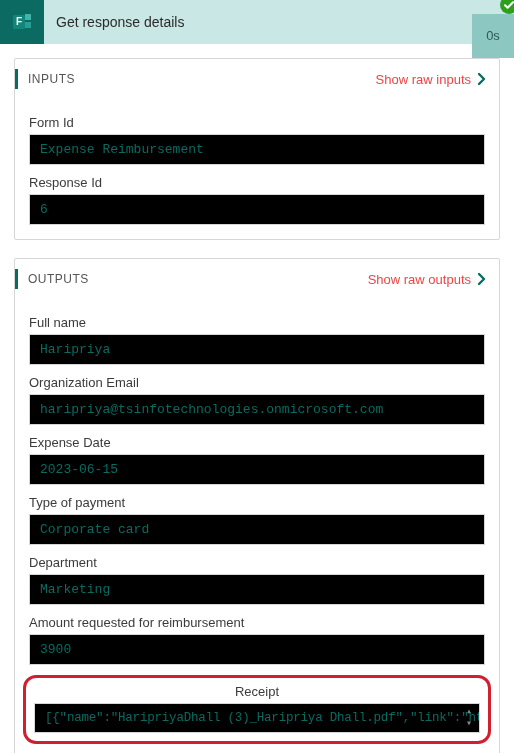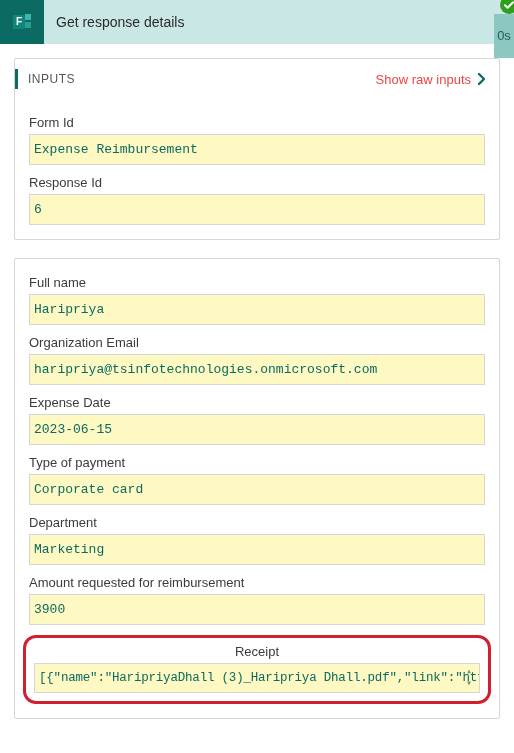--- a/index.html
+++ b/index.html
@@ -30,21 +30,21 @@
     justify-content: center;
   }
   .header-icon-box svg { display: block; }
   .header-title {
     flex: 1;
     padding-left: 12px;
     font-size: 14px;
     color: #2b2b2b;
   }
   .header-time {
-    width: 20px;
+    width: 42px;
     height: 44px;
     background: #8cc7c2;
     display: flex;
     align-items: center;
     justify-content: center;
     color: #2b5a56;
     font-size: 13px;
     margin-top: 27px;
   }
   .success-badge {
@@ -112,25 +112,25 @@
     margin-top: 10px;
   }
   .field-label {
     font-size: 13px;
     color: #3b3b3b;
     margin-bottom: 4px;
     display: block;
   }
   .field-value {
     border: 1px solid #d6d6d6;
-    padding: 7px 4px;
+    padding: 7px 10px;
     font-family: "Consolas", "Courier New", monospace;
     font-size: 13px;
     color: #0b6a62;
-    background: #fef9c3;
+    background: #000000;
     min-height: 30px;
     white-space: nowrap;
     overflow: hidden;
   }
 
   .highlight-box {
     border: 3px solid #d01f2e;
     padding: 6px 8px 8px 8px;
     margin: 10px -6px 0 -6px;
     border-radius: 13px;
@@ -202,20 +202,32 @@
         <div class="field-value">Expense Reimbursement</div>
       </div>
       <div class="field">
         <span class="field-label">Response Id</span>
         <div class="field-value">6</div>
       </div>
     </div>
   </div>
 
   <div class="panel">
+    <div class="panel-header">
+      <div class="panel-header-left">
+        <div class="accent-bar"></div>
+        <div class="panel-title">OUTPUTS</div>
+      </div>
+      <div class="raw-link">
+        <span>Show raw outputs</span>
+        <svg width="10" height="14" viewBox="0 0 10 14">
+            <path d="M2 2 L7 7 L2 12" stroke="#0b6a62" stroke-width="2.4" fill="none" stroke-linecap="round" stroke-linejoin="round"></path>
+          </svg>
+      </div>
+    </div>
     <div class="panel-body">
 
       <div class="field">
         <span class="field-label">Full name</span>
         <div class="field-value">Haripriya</div>
       </div>
 
       <div class="field">
         <span class="field-label">Organization Email</span>
         <div class="field-value">haripriya@tsinfotechnologies.onmicrosoft.com</div>

